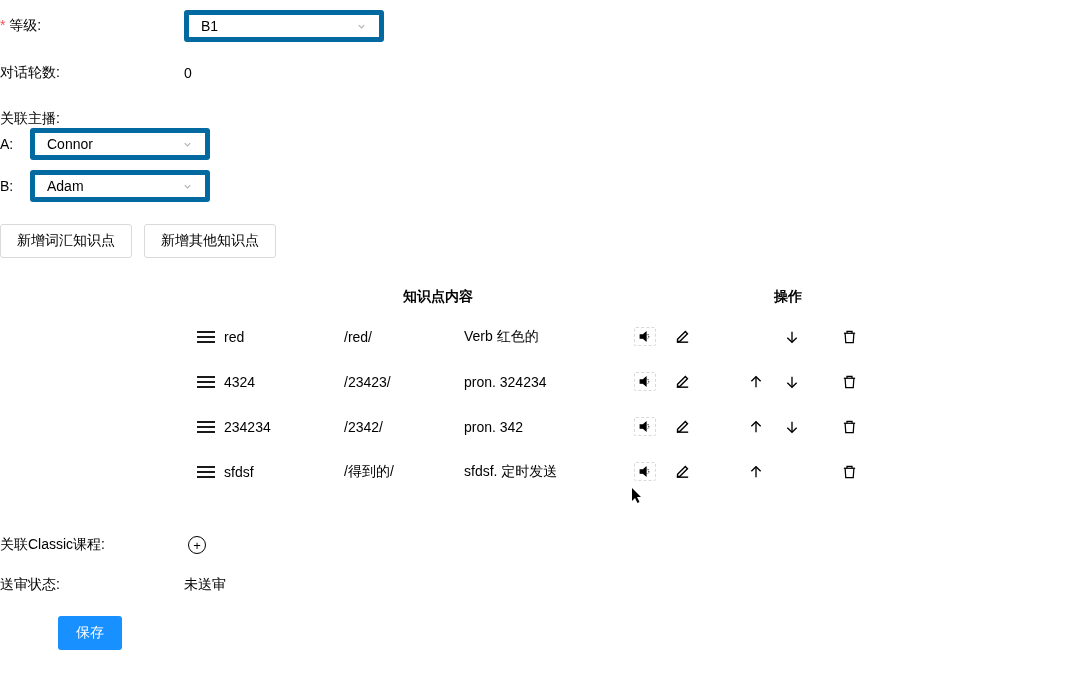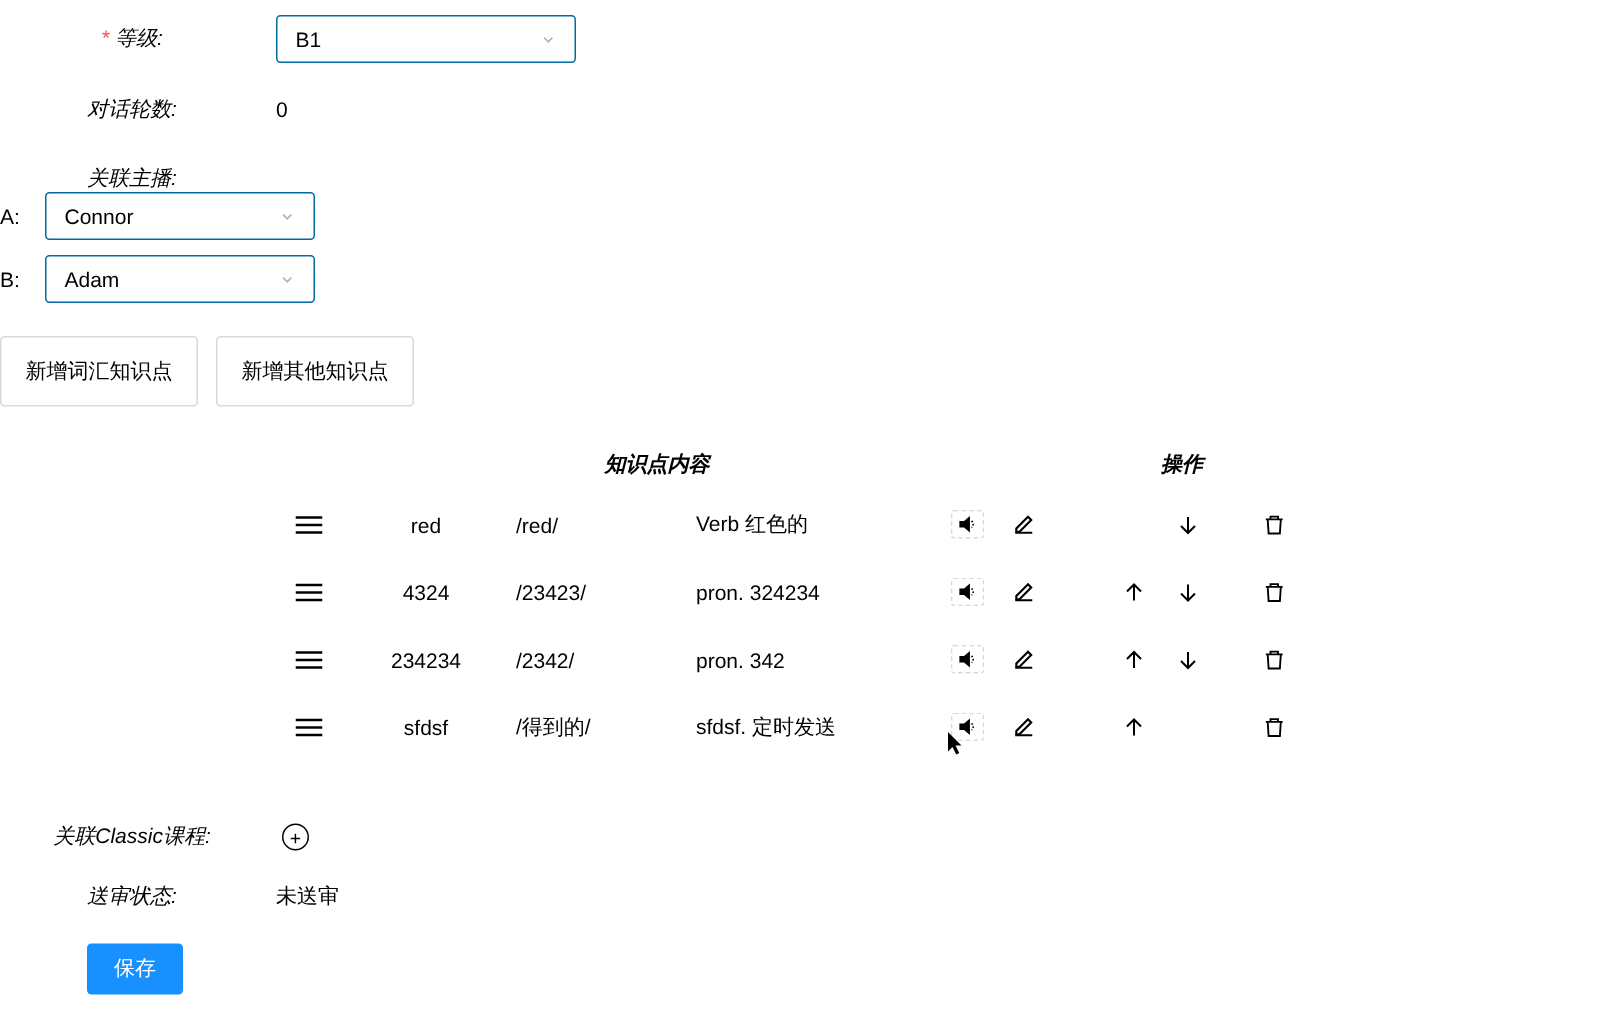--- a/index.html
+++ b/index.html
@@ -13,50 +13,49 @@
       overflow: hidden;
       position: relative;
     }
     .form-row {
       display: flex;
       align-items: center;
       margin-bottom: 22px;
     }
     .label-col {
       width: 184px;
-      text-align: center;
+      text-align: left;
       padding-right: 8px;
       color: #000;
-      font-style: italic;
     }
     .label-col.has-star::before {
       content: "* ";
       color: #ff4d4f;
     }
     .select {
       display: flex;
       align-items: center;
       justify-content: space-between;
-      border: 1px solid #0369a1;
+      border: 5px solid #0369a1;
       border-radius: 3px;
       height: 32px;
       padding: 0 12px;
       background: #fff;
       min-width: 200px;
       cursor: pointer;
     }
     .select .arrow {
       color: rgba(0,0,0,0.3);
       margin-left: 12px;
     }
     .btn-default {
       border: 1px solid #d9d9d9;
       background: #fff;
       border-radius: 3px;
-      height: 47px;
+      height: 34px;
       padding: 0 16px;
       cursor: pointer;
       font-size: 14px;
       color: #000;
     }
     .btn-primary {
       background: #1890ff;
       color: #fff;
       border: none;
       border-radius: 3px;
@@ -68,31 +67,30 @@
     .knowledge-table {
       margin-top: 6px;
       margin-left: 188px;
       width: 700px;
     }
     .table-header {
       display: flex;
       font-weight: 600;
       color: #000;
       padding: 8px 0;
-      font-style: italic;
     }
     .col-content { flex: 1; text-align: center; }
     .col-action { width: 200px; text-align: center; }
     .table-row {
       display: flex;
       align-items: center;
       height: 45px;
     }
     .drag { width: 36px; display: flex; justify-content: center; color: #000; }
-    .cell-word { width: 120px; text-align: center; }
+    .cell-word { width: 120px; }
     .cell-phon { width: 120px; }
     .cell-desc { width: 170px; }
     .cell-icons { display: flex; align-items: center; gap: 18px; width: 90px; }
     .cell-arrows { width: 100px; display: flex; justify-content: center; gap: 20px; }
     .cell-delete { width: 50px; display: flex; justify-content: center; }
     .icon-btn { cursor: pointer; color: #000; display: inline-flex; }
     .icon-btn.sound { border: 1px dashed #d9d9d9; padding: 2px 3px; border-radius: 2px; }
     .plus-circle {
       width: 18px; height: 18px;
       border: 1.3px solid #000;

